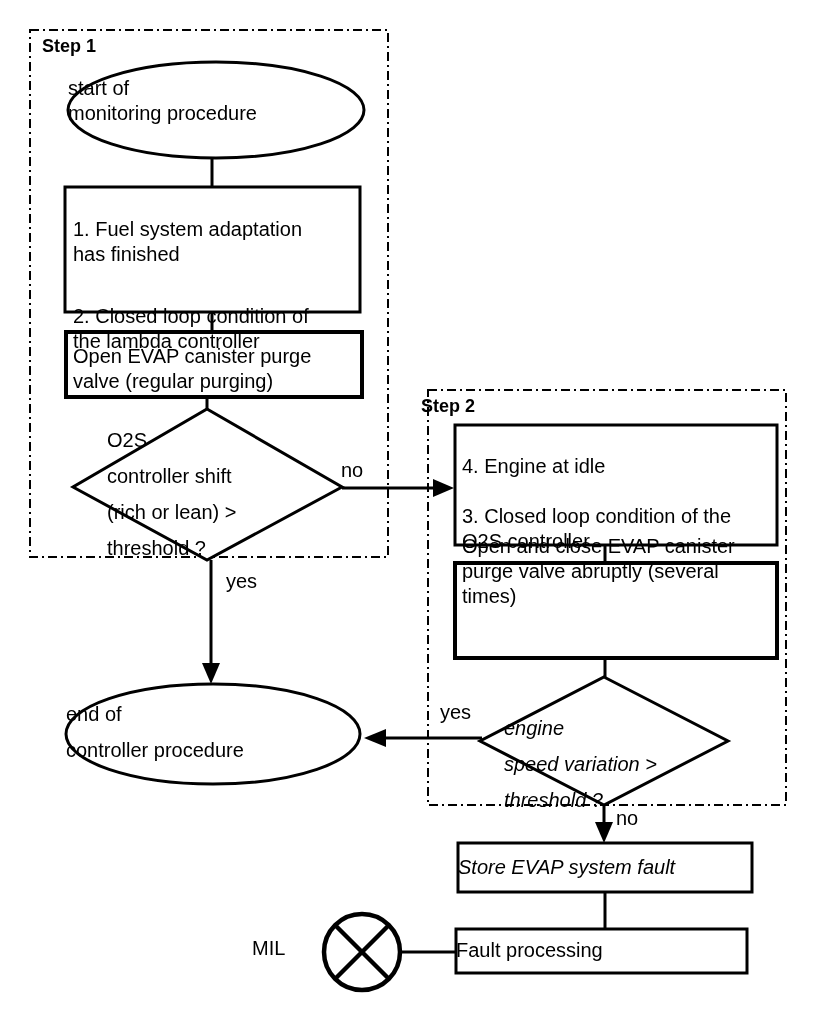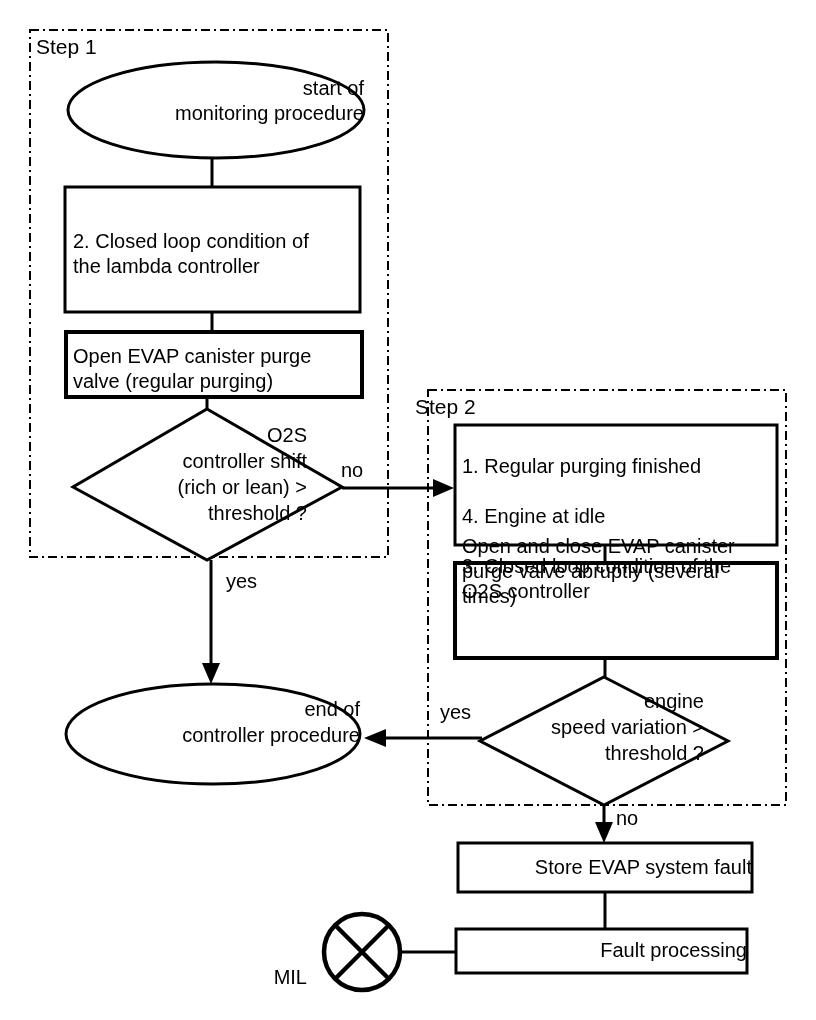--- a/index.html
+++ b/index.html
@@ -19,23 +19,23 @@
     z-index: 1;
   }
   .txt {
     position: absolute;
     z-index: 2;
     font-size: 20px;
     line-height: 25px;
     white-space: pre-line;
     color: #000000;
   }
-  .center { text-align: right; }
-  .steplabel { font-weight: normal; font-size: 21px; }
-  .lh26 { line-height: 26px; }
+  .center { text-align: left; }
+  .steplabel { font-weight: bold; font-size: 18px; margin-left: 6px; }
+  .lh26 { line-height: 36px; }
   .item2 { margin-top: 12px; }
 </style>
 </head>
 <body>
 
 <div id="canvas">
 
   <svg id="shapes" viewBox="0 0 816 1020" xmlns="http://www.w3.org/2000/svg">
 
     <rect x="30" y="30" width="358" height="527" fill="none" stroke="#000" stroke-width="2" stroke-dasharray="9 4 2 4"></rect>
@@ -74,59 +74,60 @@
     <line x1="335" y1="925" x2="389" y2="979" stroke="#000" stroke-width="4.5"></line>
     <line x1="335" y1="979" x2="389" y2="925" stroke="#000" stroke-width="4.5"></line>
   </svg>
 
   <div class="txt steplabel" style="left:36px; top:34px;">Step 1</div>
 
   <div class="txt center" style="left:68px; top:76px; width:296px;">start of
 monitoring procedure</div>
 
   <div class="txt" style="left:73px; top:192px; width:282px;">
+    <div>1. Fuel system adaptation
+has finished</div>
     <div class="item2">2. Closed loop condition of
 the lambda controller</div>
   </div>
 
   <div class="txt" style="left:73px; top:344px; width:288px;">Open EVAP canister purge
 valve (regular purging)</div>
 
   <div class="txt center lh26" style="left:107px; top:422px; width:200px;">O2S
 controller shift
 (rich or lean) &gt;
 threshold ?</div>
 
   <div class="txt" style="left:341px; top:458px;">no</div>
 
   <div class="txt" style="left:226px; top:569px;">yes</div>
 
   <div class="txt steplabel" style="left:415px; top:394px;">Step 2</div>
 
   <div class="txt" style="left:462px; top:429px; width:308px;">
-    <div>1. Regular purging finished</div>
     <div>4. Engine at idle</div>
     <div>3. Closed loop condition of the
 O2S controller</div>
   </div>
 
   <div class="txt" style="left:462px; top:534px; width:305px;">Open and close EVAP canister
 purge valve abruptly (several
 times)</div>
 
-  <div class="txt center lh26" style="left:504px; top:688px; width:200px;">engine
+  <div class="txt center lh26" style="left:504px; top:710px; width:200px;font-style:italic;">engine
 speed variation &gt;
 threshold ?</div>
 
   <div class="txt" style="left:440px; top:700px;">yes</div>
 
   <div class="txt" style="left:616px; top:806px;">no</div>
 
   <div class="txt center lh26" style="left:66px; top:696px; width:294px;">end of
 controller procedure</div>
 
-  <div class="txt center" style="left:458px; top:855px; width:294px;">Store EVAP system fault</div>
+  <div class="txt center" style="left:458px; top:855px; width:294px;font-style:italic;">Store EVAP system fault</div>
 
   <div class="txt center" style="left:456px; top:938px; width:291px;">Fault processing</div>
 
-  <div class="txt center" style="left:259px; top:936px; width:48px;margin-top:29px;">MIL</div>
+  <div class="txt center" style="left:252px; top:936px; width:48px;">MIL</div>
 
 </div>
 
 </body></html>

